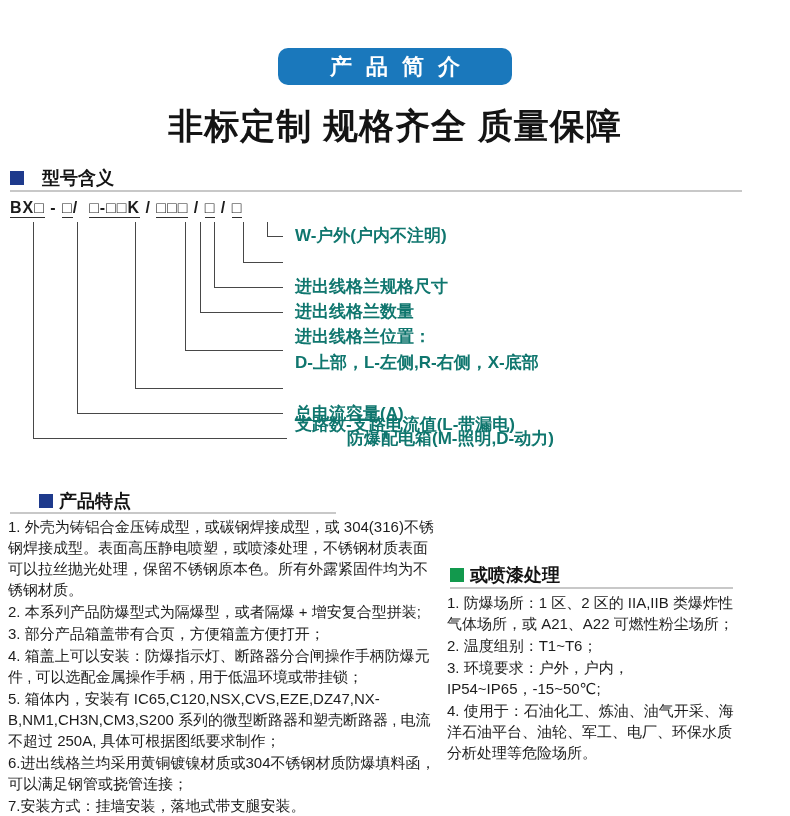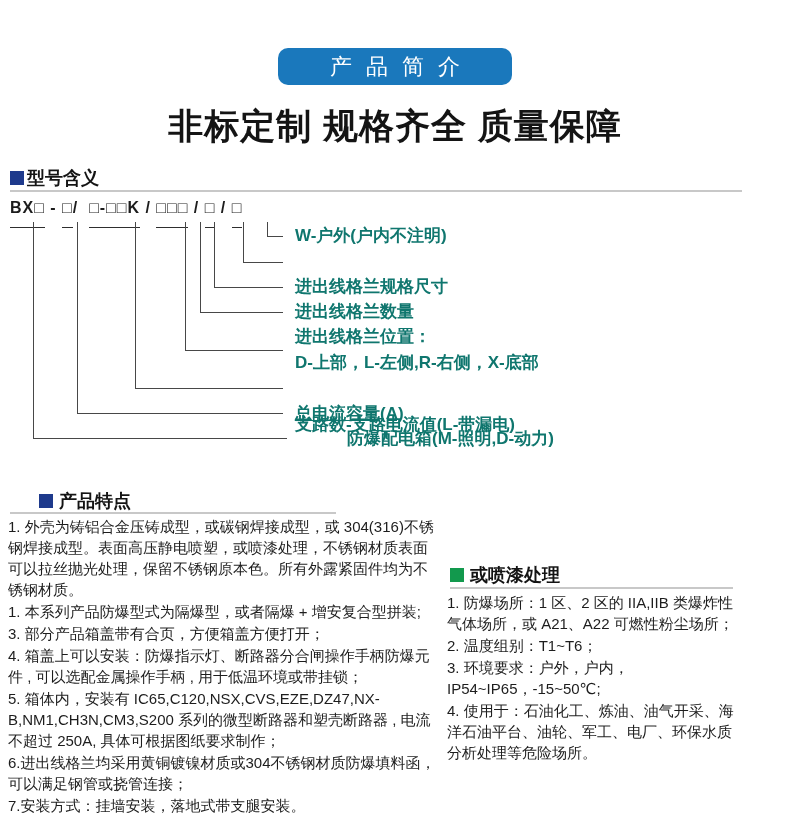--- a/index.html
+++ b/index.html
@@ -19,54 +19,54 @@
   }
   .page{position:relative;width:790px;height:816px;overflow:hidden;background:#fff;}
 
   
   .banner{
     position:absolute;left:278px;top:48px;width:234px;height:37px;
     background:var(--banner-blue);border-radius:10px;
     display:flex;align-items:center;justify-content:center;
   }
   .banner span{
-    color:#fff;font-size:22px;font-weight:400;
+    color:#fff;font-size:22px;font-weight:700;
     letter-spacing:14px;text-indent:14px;white-space:nowrap;
   }
 
   
   .headline{
     position:absolute;left:0;top:103px;width:790px;text-align:center;
     font-size:35px;font-weight:700;color:#141414;letter-spacing:1px;white-space:nowrap;
   }
 
   
   .sec-header{
     position:absolute;display:flex;align-items:center;gap:6px;
     font-size:18px;font-weight:700;color:#141414;white-space:nowrap;
   }
   .bullet{width:14px;height:14px;flex:0 0 auto;}
   .bullet.navy{background:var(--navy);}
   .bullet.green{background:var(--green);}
   .sec-underline{position:absolute;height:0;border-top:2px solid var(--line-gray);}
 
-  #hdr-model{left:10px;top:166px;gap:3px;justify-content:flex-end;}
+  #hdr-model{left:10px;top:166px;gap:18px;justify-content:flex-end;}
   #ul-model{left:10px;top:190px;width:732px;}
   #hdr-features{left:10px;top:489px;margin-left:29px;}
   #ul-features{left:10px;top:512px;width:326px;}
   #hdr-scope{left:450px;top:563px;}
   #ul-scope{left:450px;top:587px;width:283px;}
 
   
   .model-code{
     position:absolute;left:10px;top:199px;
     font-size:16px;font-weight:600;color:#1c1c1c;
     letter-spacing:1px;white-space:pre;
   }
-  .model-code .u{border-bottom:1.5px solid #2e2e2e;padding-bottom:11px;}
+  .model-code .u{border-bottom:1.5px solid #2e2e2e;padding-bottom:1px;}
 
   
   .vline{position:absolute;width:0;border-left:1.5px solid var(--connector);}
   .hline{position:absolute;height:0;border-top:1.5px solid var(--connector);}
   #v1{left:33px;top:222px;height:216px;} #h1{left:33px;top:438px;width:254px;}
   #v2{left:77px;top:222px;height:191px;} #h2{left:77px;top:413px;width:206px;}
   #v3{left:135px;top:222px;height:166px;}#h3{left:135px;top:388px;width:148px;}
   #v4{left:185px;top:222px;height:128px;}#h4{left:185px;top:350px;width:98px;}
   #v5{left:200px;top:222px;height:90px;} #h5{left:200px;top:312px;width:83px;}
   #v6{left:214px;top:222px;height:65px;} #h6{left:214px;top:287px;width:69px;}
@@ -139,21 +139,21 @@
   <div class="mlabel" id="ml8">防爆配电箱(M-照明,D-动力)</div>
 
   <div class="sec-header" id="hdr-features">
     <span class="bullet navy"></span>
     <span>产品特点</span>
   </div>
   <div class="sec-underline" id="ul-features"></div>
 
   <div class="features-list">
     <p>1. 外壳为铸铝合金压铸成型，或碳钢焊接成型，或 304(316)不锈钢焊接成型。表面高压静电喷塑，或喷漆处理，不锈钢材质表面可以拉丝抛光处理，保留不锈钢原本色。所有外露紧固件均为不锈钢材质。</p>
-    <p>1. 本系列产品防爆型式为隔爆型，或者隔爆 + 增安复合型拼装;</p>
+    <p>2. 本系列产品防爆型式为隔爆型，或者隔爆 + 增安复合型拼装;</p>
     <p>3. 部分产品箱盖带有合页，方便箱盖方便打开；</p>
     <p>4. 箱盖上可以安装：防爆指示灯、断路器分合闸操作手柄防爆元件 , 可以选配金属操作手柄 , 用于低温环境或带挂锁；</p>
     <p>5. 箱体内，安装有 IC65,C120,NSX,CVS,EZE,DZ47,NX-B,NM1,CH3N,CM3,S200 系列的微型断路器和塑壳断路器 , 电流不超过 250A, 具体可根据图纸要求制作；</p>
     <p>6.进出线格兰均采用黄铜镀镍材质或304不锈钢材质防爆填料函，可以满足钢管或挠管连接；</p>
     <p>7.安装方式：挂墙安装，落地式带支腿安装。</p>
   </div>
 
   <div class="sec-header" id="hdr-scope">
     <span class="bullet green"></span>
     <span>或喷漆处理</span>

